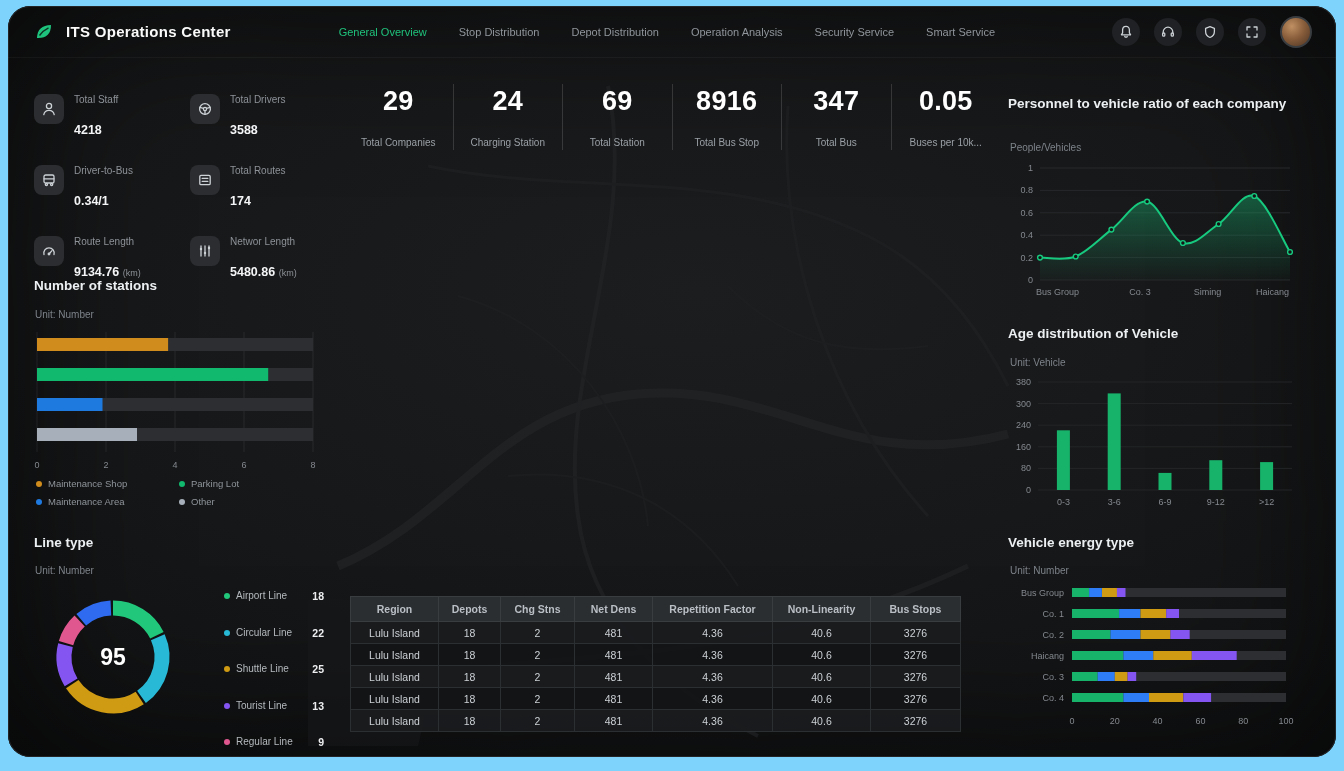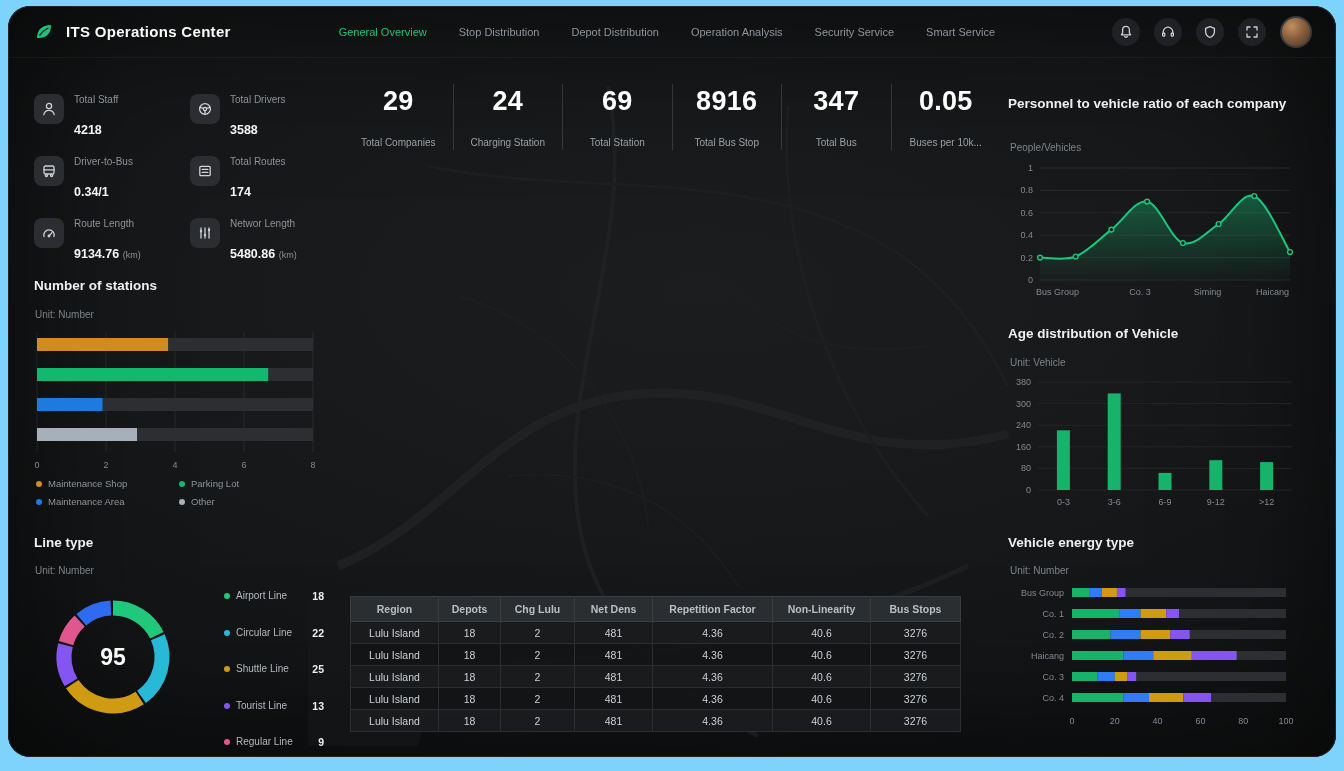--- a/index.html
+++ b/index.html
@@ -14,21 +14,21 @@
   .logo{width:24px;height:24px;display:grid;place-items:center}
   .app-title{margin-left:10px;font-size:15px;font-weight:700;color:#fafafa;letter-spacing:.3px;white-space:nowrap}
   .nav{display:flex;gap:32px;margin-left:108px}
   .nav-item{font-size:11px;color:#8f959b;cursor:pointer;white-space:nowrap}
   .nav-item.active{color:#1fc27c}
   .hicons{margin-left:auto;display:flex;align-items:center;gap:14px}
   .icon-btn{width:28px;height:28px;border-radius:50%;background:#1f2124;display:grid;place-items:center;cursor:pointer}
   .avatar{width:32px;height:32px;border-radius:50%;border:2px solid #3a3d40;cursor:pointer;
           background:radial-gradient(circle at 35% 30%, #c09063 0%, #8a5f3c 45%, #4c3322 100%)}
   .ic{fill:none;stroke:#cdd2d6;stroke-width:1.3;stroke-linecap:round;stroke-linejoin:round}
-  .left-stats{position:absolute;left:26px;top:88px;width:302px;display:grid;grid-template-columns:156px 146px;row-gap:19px;z-index:4}
+  .left-stats{position:absolute;left:26px;top:88px;width:302px;display:grid;grid-template-columns:156px 146px;row-gap:28px;z-index:4}
   .ls-item{display:flex;gap:10px}
   .ls-icon{width:30px;height:30px;border-radius:8px;background:#2b2d30;display:grid;place-items:center;flex:none}
   .ls-label{font-size:10px;color:#8d9298}
   .ls-value{font-size:12.5px;font-weight:700;color:#f4f5f6;margin-top:18px}
   .ls-value .u{font-size:9px;color:#8d9298;font-weight:400}
   .top-stats{position:absolute;left:336px;top:78px;width:656px;display:flex;z-index:4}
   .top-cell{flex:1;text-align:center;padding:2px 0}
   .top-cell + .top-cell{border-left:1px solid rgba(255,255,255,.14)}
   .tv{font-size:27px;font-weight:700;color:#fff;letter-spacing:.3px}
   .tl{font-size:10px;color:#9aa0a6;margin-top:20px}
@@ -317,21 +317,21 @@
             <col style="width: 74px;">
             <col style="width: 78px;">
             <col style="width: 120px;">
             <col style="width: 98px;">
             <col style="width: 90px;">
           </colgroup>
           <thead>
             <tr>
               <th>Region</th>
               <th>Depots</th>
-              <th>Chg Lulu</th>
+              <th>Chg Stns</th>
               <th>Net Dens</th>
               <th>Repetition Factor</th>
               <th>Non-Linearity</th>
               <th>Bus Stops</th>
             </tr>
           </thead>
           <tbody>
             <tr>
               <td>Lulu Island</td>
               <td>18</td>

